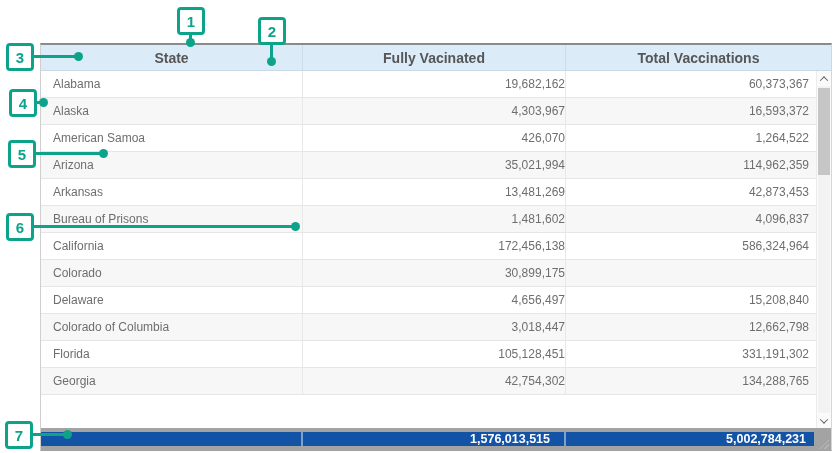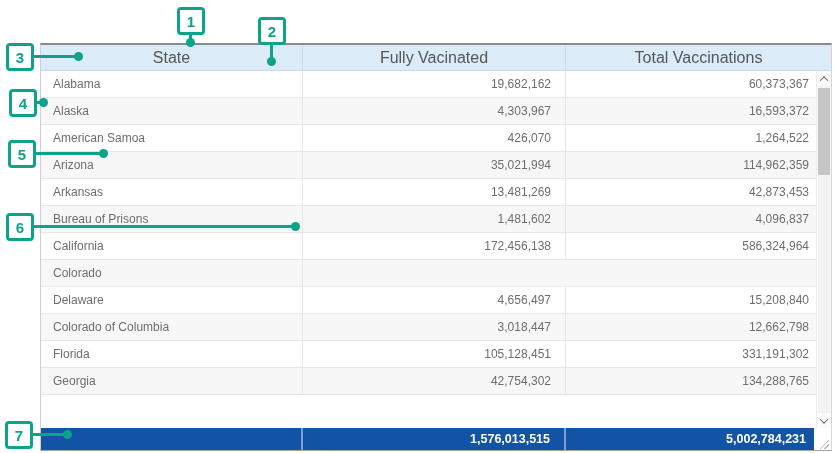--- a/index.html
+++ b/index.html
@@ -15,54 +15,54 @@
     border-top:2px solid #8a8a8a; border-left:1px solid #cfcfcf;
     border-right:1px solid #d6d6d6; border-bottom:1px solid #a2a2a2;
     display:flex; flex-direction:column; background:#fff;
   }
   .thead {
     flex:0 0 26px; background:var(--header-bg,#dcebf8);
     display:grid; grid-template-columns:262px 263px 1fr; align-items:center;
     border-bottom:1px solid #c9d9e9;
   }
   .th {
-    text-align:left; font-size:16px; font-weight:normal; color:#565656;
+    text-align:left; font-size:14px; font-weight:bold; color:#565656;
     height:100%; display:flex; align-items:center; justify-content:center;
   }
   .th:nth-child(1), .th:nth-child(2) { border-right:1px solid #cddcec; }
 
   .tbody { position:relative; flex:1 1 auto; overflow:hidden; background:#fff; }
   .row {
     height:27px; display:grid; grid-template-columns:262px 263px 1fr;
     align-items:center; border-bottom:1px solid #e6e6e6; background:#fff;
   }
   .row:nth-child(even) { background:#f7f7f7; }
   .cell { font-size:12px; color:#6e6e6e; height:100%; display:flex; align-items:center; }
   .cell.c0 { padding-left:12px; justify-content:flex-start; border-right:1px solid #e8e8e8; }
-  .cell.c1 { padding-right:14px; justify-content:flex-end; border-right:1px solid #e8e8e8; }
+  .cell.c1 { justify-content:flex-end; border-right:1px solid #e8e8e8; }
   .cell.c2 { padding-right:22px; justify-content:flex-end; }
 
   
   .scrollbar {
     position:absolute; top:0; right:0; width:15px; height:100%;
     background:#fafafa; border-left:1px solid #ececec;
   }
   .sb-btn {
     position:absolute; left:0; width:14px; height:15px;
     display:flex; align-items:center; justify-content:center; background:#fafafa;
   }
   .sb-btn.up { top:0; } .sb-btn.down { bottom:0; }
   .chev { width:6px; height:6px; border-right:1.6px solid #606060; border-bottom:1.6px solid #606060; }
   .chev.up   { transform:rotate(225deg) translate(-1px,-1px); }
   .chev.down { transform:rotate(45deg)  translate(-1px,-1px); }
   .sb-track { position:absolute; left:1px; top:15px; bottom:15px; width:12px; background:#f3f3f3; }
   .sb-thumb { position:absolute; left:1px; top:17px; width:12px; height:87px; background:#c6c6c6; }
 
   
-  .tfoot { flex:0 0 22px; display:flex; background:#737373; }
+  .tfoot { flex:0 0 22px; display:flex; background:#a3a3a3;align-items:center; }
   .total-row {
     width:773px; display:grid; grid-template-columns:262px 263px 248px;
     background:var(--total-bg,#1353a5); align-items:center;
   }
   .tcell {
     height:100%; display:flex; align-items:center; justify-content:flex-end;
     color:#fff; font-weight:bold; font-size:12.5px;
   }
   .tcell.t0 { border-right:2px solid rgba(255,255,255,.45); }
   .tcell.t1 { padding-right:14px; border-right:2px solid rgba(255,255,255,.45); }
@@ -140,20 +140,21 @@
           <div class="cell c1">1,481,602</div>
           <div class="cell c2">4,096,837</div>
         </div>
         <div class="row">
           <div class="cell c0">California</div>
           <div class="cell c1">172,456,138</div>
           <div class="cell c2">586,324,964</div>
         </div>
         <div class="row">
           <div class="cell c0">Colorado</div>
+          <div class="cell c1">30,899,175</div>
         </div>
         <div class="row">
           <div class="cell c0">Delaware</div>
           <div class="cell c1">4,656,497</div>
           <div class="cell c2">15,208,840</div>
         </div>
         <div class="row">
           <div class="cell c0">Colorado of Columbia</div>
           <div class="cell c1">3,018,447</div>
           <div class="cell c2">12,662,798</div>

